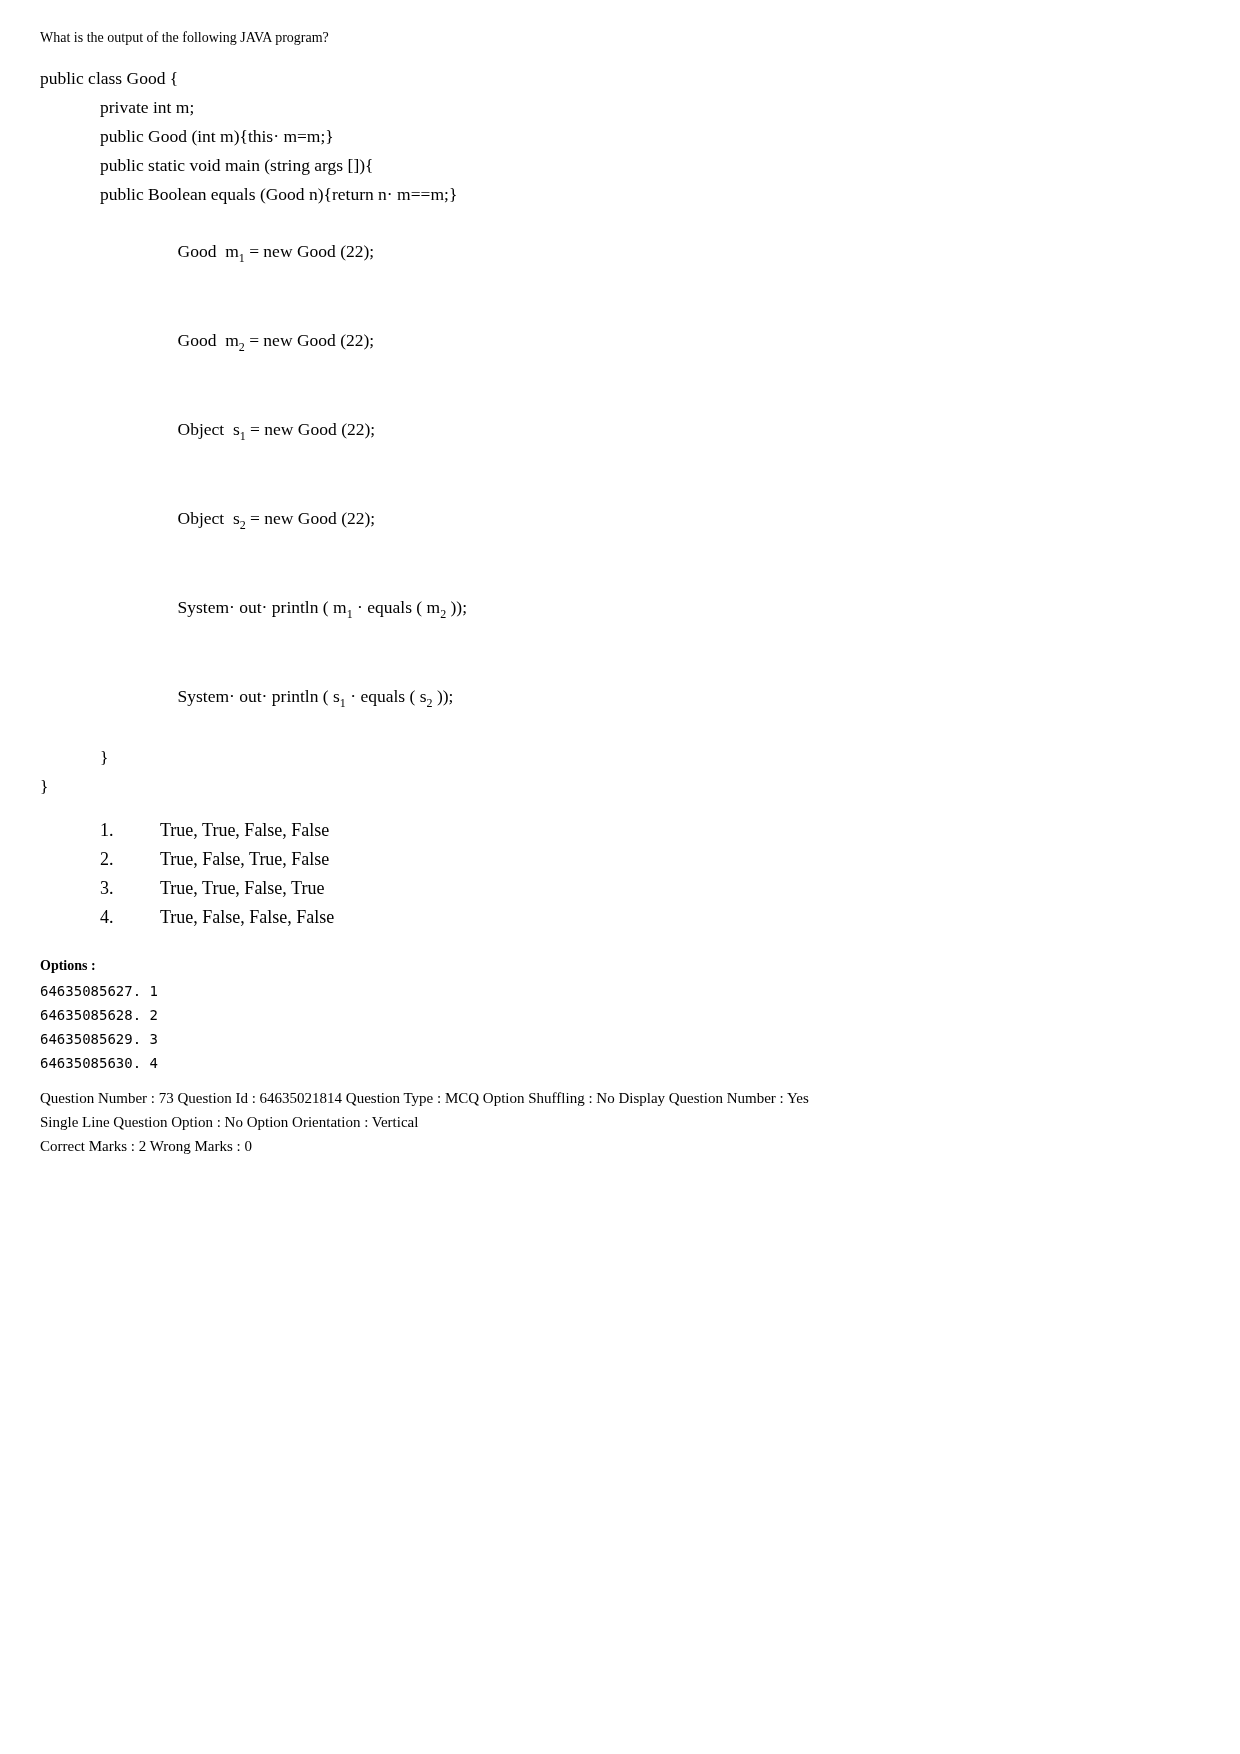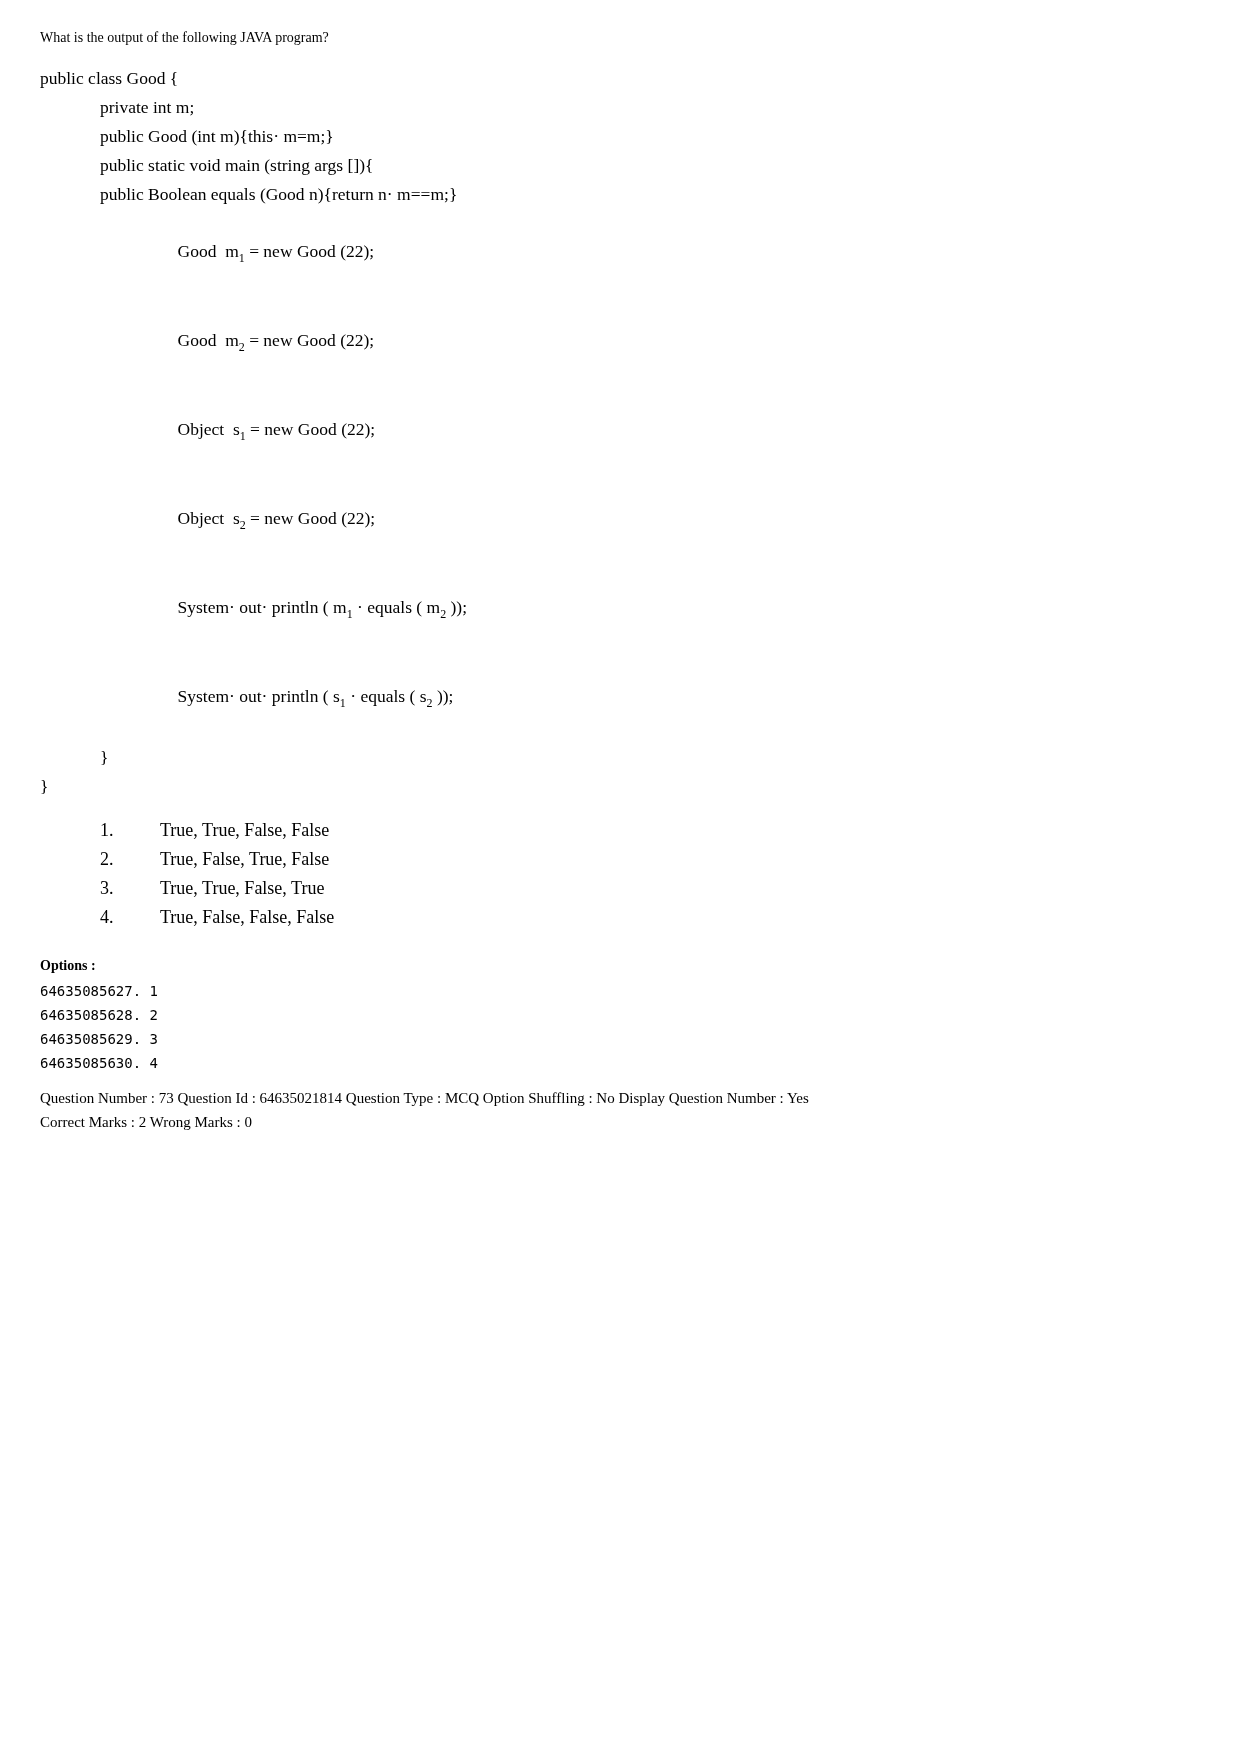--- a/index.html
+++ b/index.html
@@ -142,14 +142,15 @@
 <div class="options-label">Options :</div>
 <div class="options-ids">
   <div>64635085627. 1</div>
   <div>64635085628. 2</div>
   <div>64635085629. 3</div>
   <div>64635085630. 4</div>
 </div>
 
 <div class="meta-info">
   <div>Question Number : 73  Question Id : 64635021814  Question Type : MCQ  Option Shuffling : No  Display Question Number : Yes</div>
+  <div>Single Line Question Option : No  Option Orientation : Vertical</div>
   <div>Correct Marks : 2  Wrong Marks : 0</div>
 </div>
 
 </body></html>

